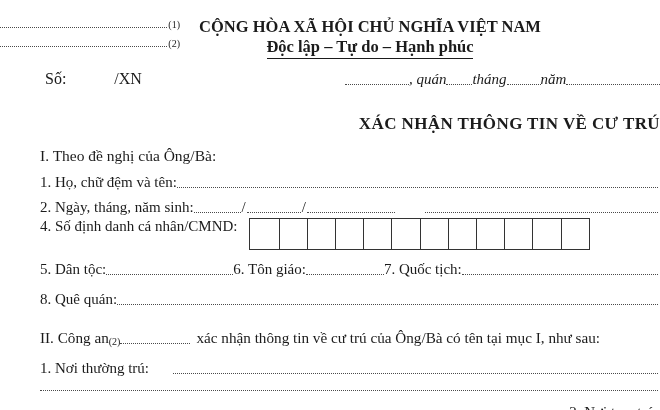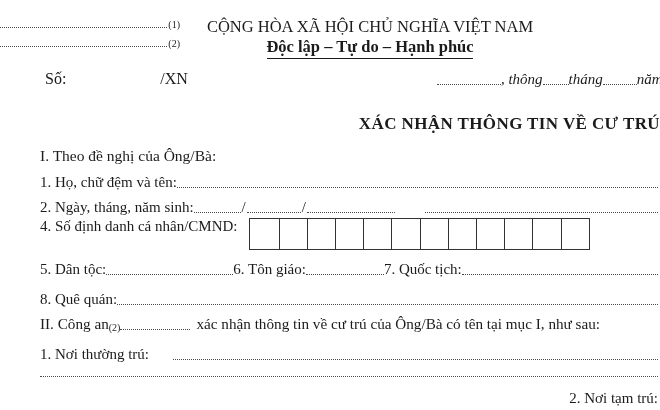--- a/index.html
+++ b/index.html
@@ -16,25 +16,25 @@
   }
   
   .header-row{display:flex;}
   .corner{width:180px;}
   .corner-line{display:flex;align-items:flex-end;height:18px;}
   .corner-line + .corner-line{margin-top:1px;}
   .corner-dots{flex:1;border-bottom:1.5px dotted #4a4a4a;margin-bottom:4px;}
   .sup{font-size:10px;vertical-align:super;line-height:1;}
   .corner-sup{font-size:10px;margin-left:1px;margin-bottom:2px;}
   .natl{width:380px;text-align:center;padding-top:3px;}
-  .natl-title{font-weight:normal;font-size:16.5px;white-space:nowrap;}
+  .natl-title{font-weight:bold;font-size:16.5px;white-space:nowrap;}
   .natl-motto{font-weight:bold;font-size:16.5px;margin-top:0;white-space:nowrap;}
   .natl-underline{width:206px;border-bottom:1.6px solid #1b1b1b;margin:1px auto 0 auto;}
   
-  .so-row{display:flex;align-items:flex-end;margin-top:9px;height:20px;font-size:16px;gap:46px;}
+  .so-row{display:flex;align-items:flex-end;margin-top:9px;height:20px;font-size:16px;}
   .so-label{margin-left:45px;}
   .so-xn{margin-left:48px;}
   .date-block{flex:1;display:flex;align-items:flex-end;margin-left:203px;font-style:italic;font-size:15px;white-space:nowrap;}
   .ddots{border-bottom:1.5px dotted #4a4a4a;margin-bottom:3px;}
   .ddots.lead{width:64px;}
   .ddots.d1{width:26px;}
   .ddots.d2{width:34px;}
   .ddots.tail{flex:1;}
   
   .doc-title{margin-top:26px;text-align:right;font-weight:bold;font-size:17px;letter-spacing:.4px;white-space:nowrap;}
@@ -51,21 +51,21 @@
   .w47{width:47px;} .w54{width:54px;} .w88{width:88px;}
   .gap30{width:30px;}
   .slash{margin:0 1px;}
   .r-id{display:flex;margin-top:2px;height:33px;white-space:nowrap;}
   .id-grid{display:flex;margin-left:12px;border:1.3px solid #333;height:30px;}
   .id-cell{width:28.2px;height:30px;border-left:1.3px solid #333;box-sizing:border-box;background:#fff;}
   .id-cell:first-child{border-left:none;}
   .r-ethnic{margin-top:8px;}
   .w127{width:127px;} .w78{width:78px;}
   .r-hometown{margin-top:11px;}
-  .h2{margin-top:6px;font-size:15.2px;}
+  .h2{margin-top:20px;font-size:15.2px;}
   .h2 .dots{width:70px;}
   .r-perm{margin-top:11px;gap:24px;}
   .dots-full{border-bottom:1.5px dotted #4a4a4a;height:0;}
   .df1{margin-top:13px;}
   .r-temp{margin-top:13px;flex-direction:column;}
   .df2{margin-top:9px;}
 </style>
 </head>
 <body>
 
@@ -88,21 +88,21 @@
       <div class="natl-underline"></div>
     </div>
     <div class="grow"></div>
   </div>
 
   <div class="so-row">
     <span class="so-label">Số:</span>
     <span class="so-xn">/XN</span>
     <span class="date-block">
       <span class="ddots lead"></span>
-      <span>, thông</span>
+      <span>, quán</span>
       <span class="ddots d1"></span>
       <span>tháng</span>
       <span class="ddots d2"></span>
       <span>năm</span>
       <span class="ddots tail"></span>
     </span>
   </div>
 
   <div class="doc-title">XÁC NHẬN THÔNG TIN VỀ CƯ TRÚ</div>
 

